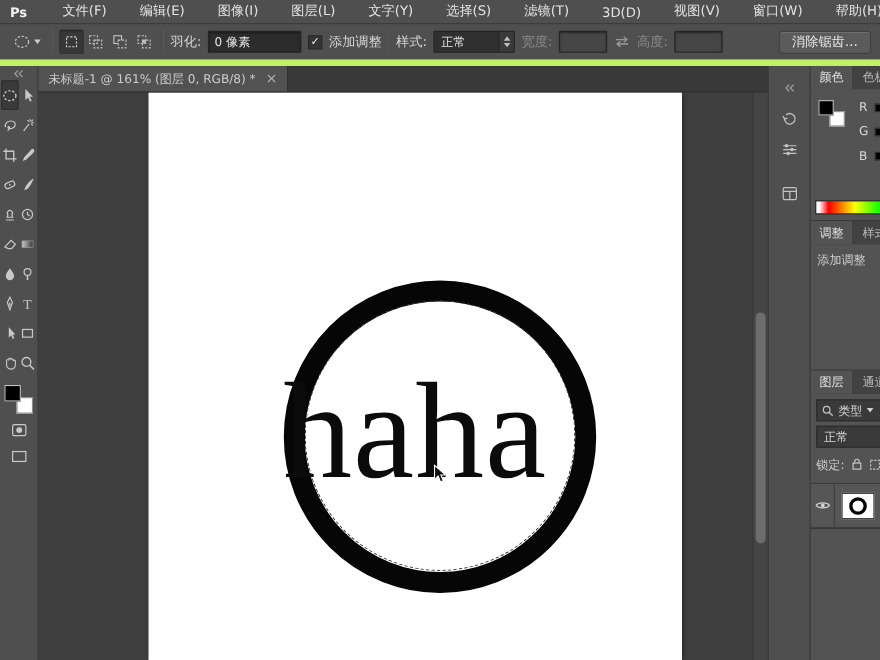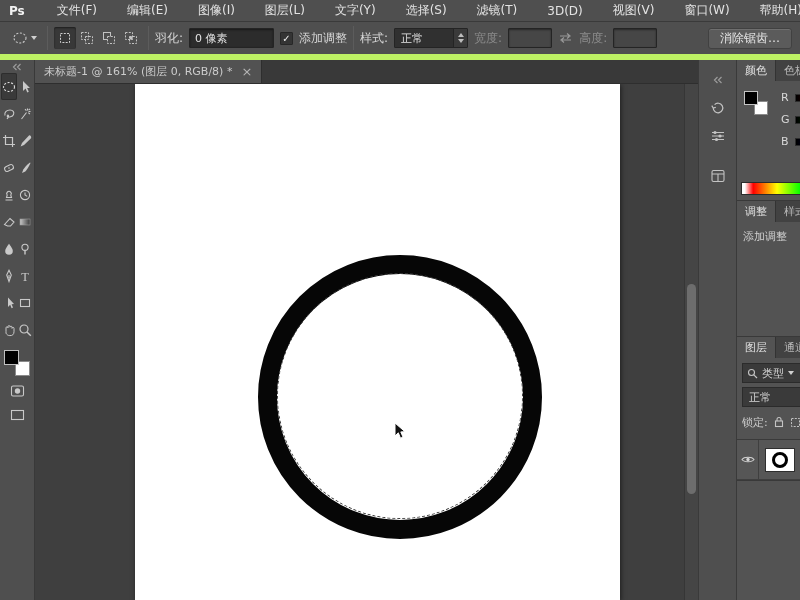--- a/index.html
+++ b/index.html
@@ -348,20 +348,21 @@
     <div class="tabbar">
       <div class="doc-tab">
         <span>未标题-1 @ 161% (图层 0, RGB/8) *</span>
         <span class="tab-close">×</span>
       </div>
     </div>
     <div class="canvas-wrap">
       <div class="document">
         <div class="ring"></div>
         <div class="selection-ellipse"></div>
+        <div class="artwork-text">haha</div>
         <svg class="cursor" width="13" height="18" viewBox="0 0 13 18">
           <path d="M1 1 L1 14 L4.3 10.8 L6.5 16.2 L9 15.1 L6.8 9.9 L11 9.7 Z" fill="#111" stroke="#fff" stroke-width="1"></path>
         </svg>
       </div>
       <div class="vscroll">
         <div class="vthumb"></div>
       </div>
     </div>
   </div>
 

